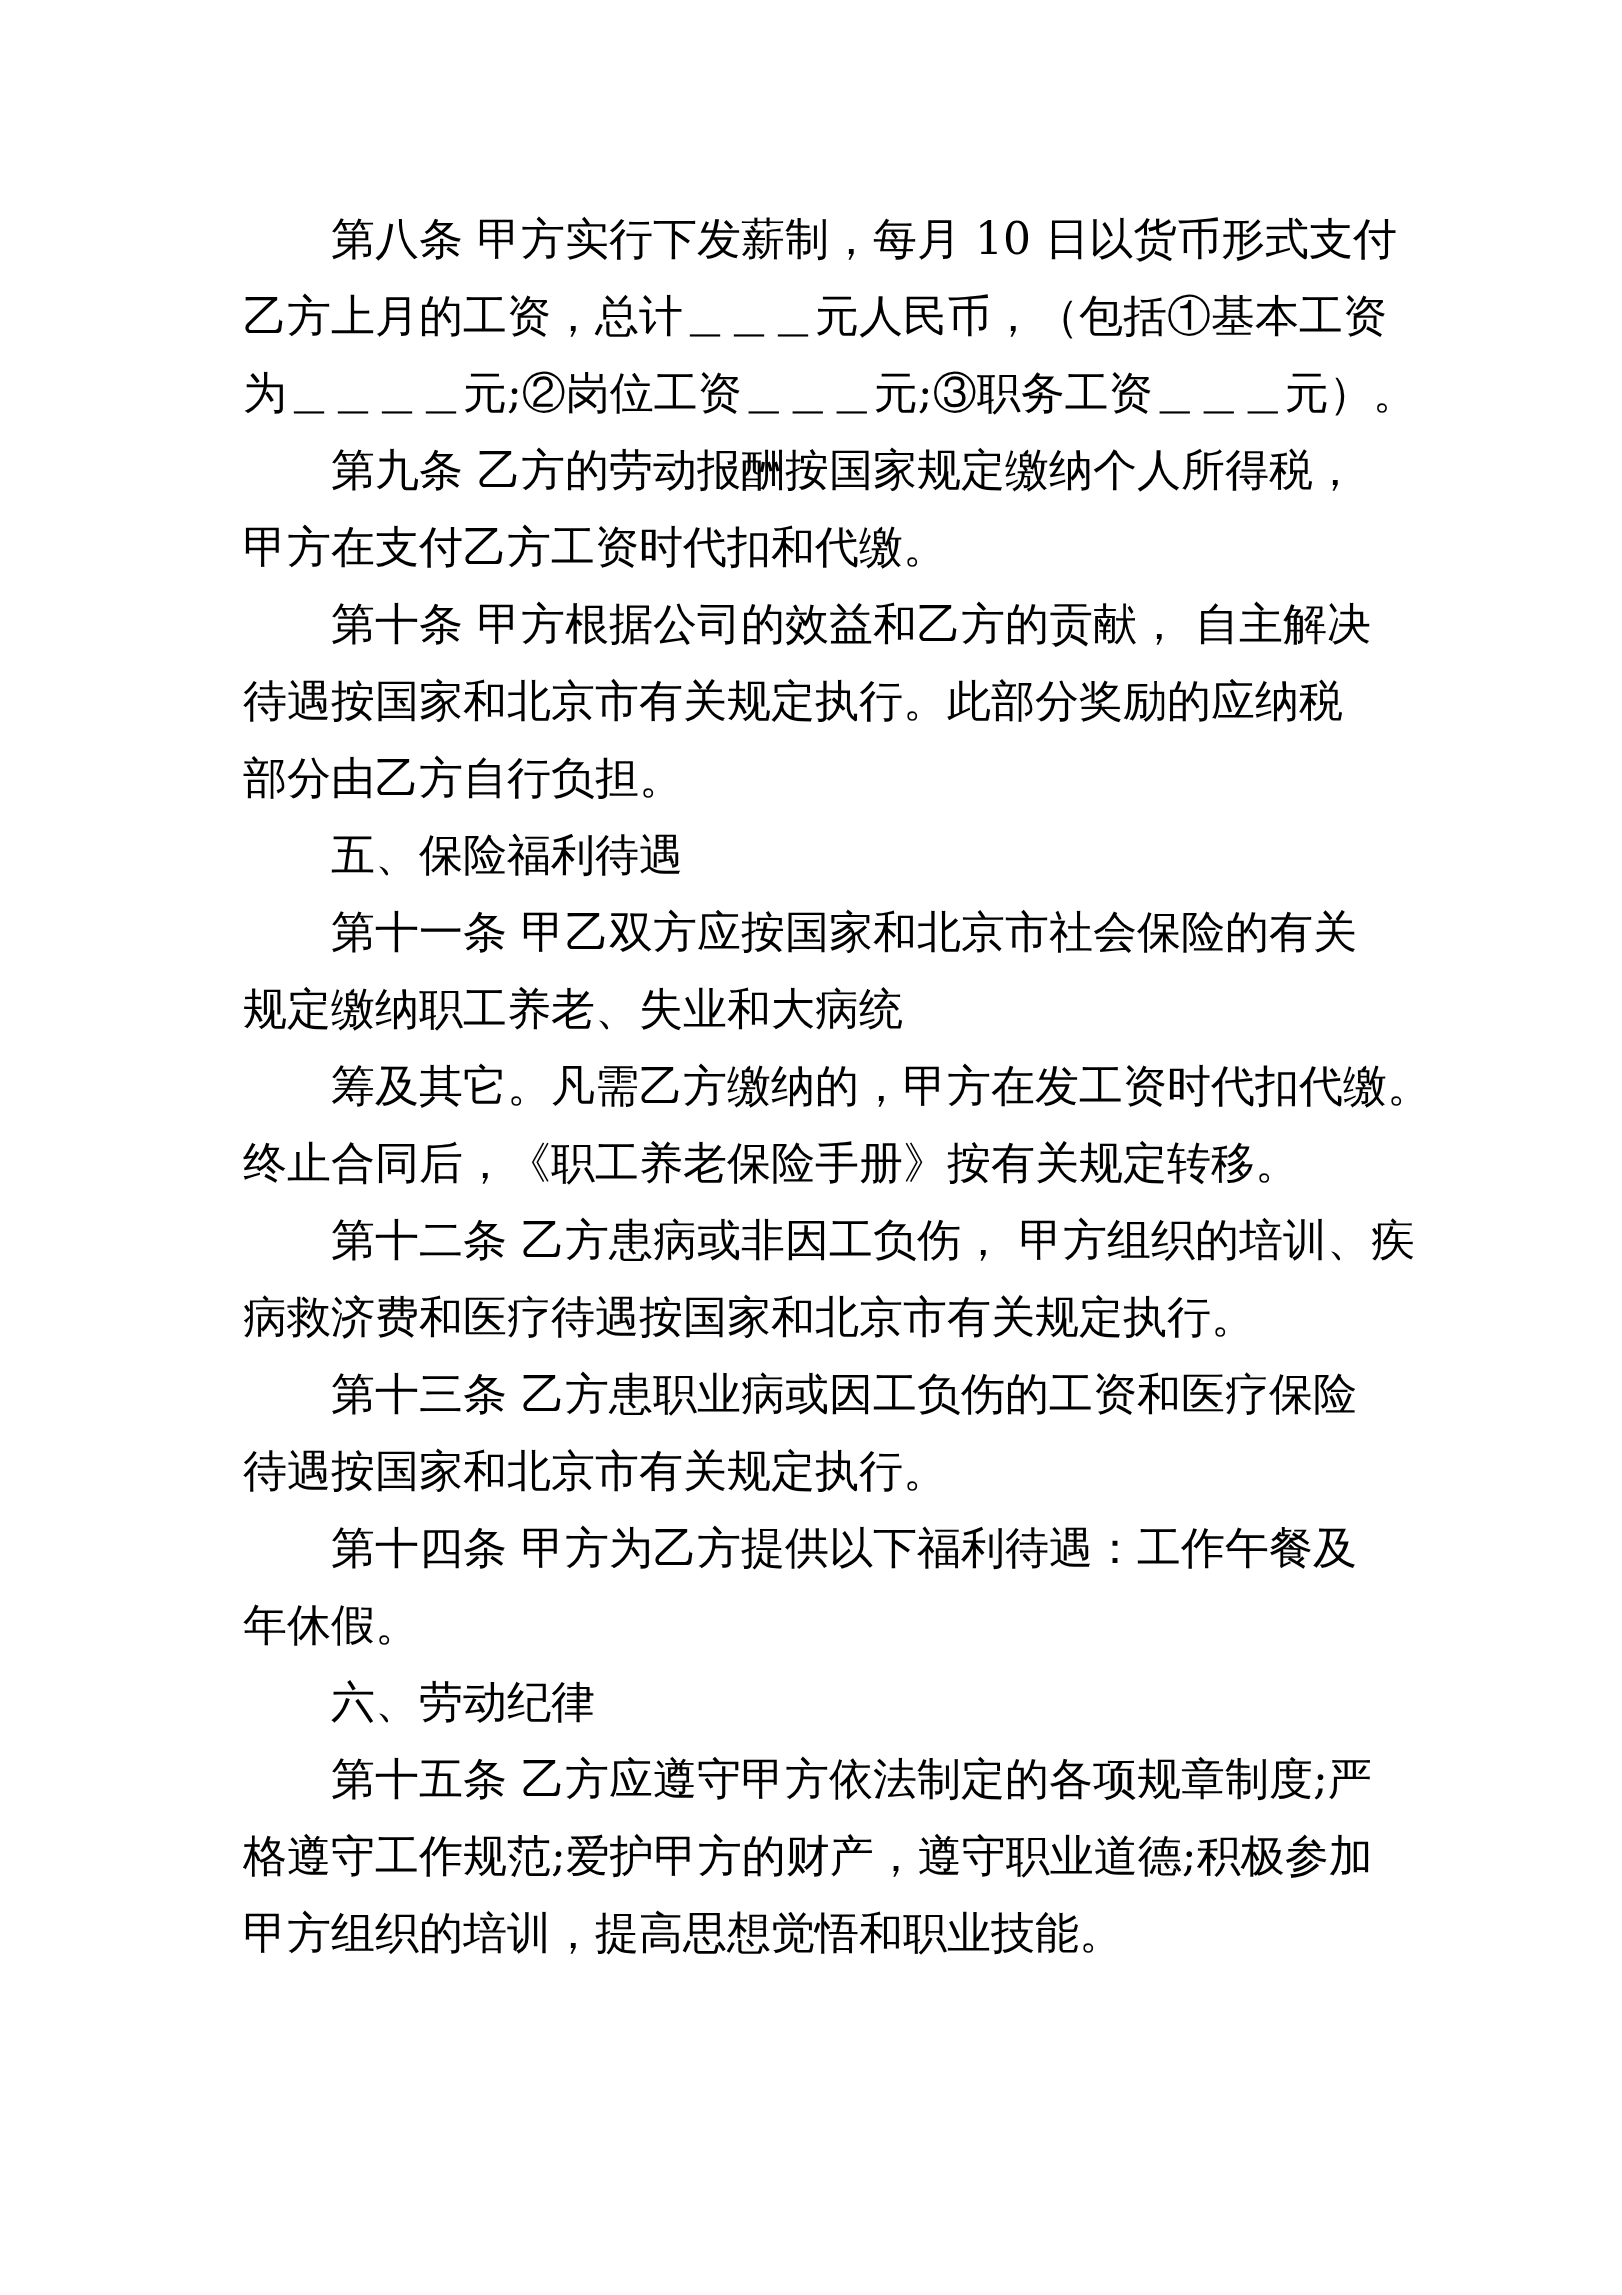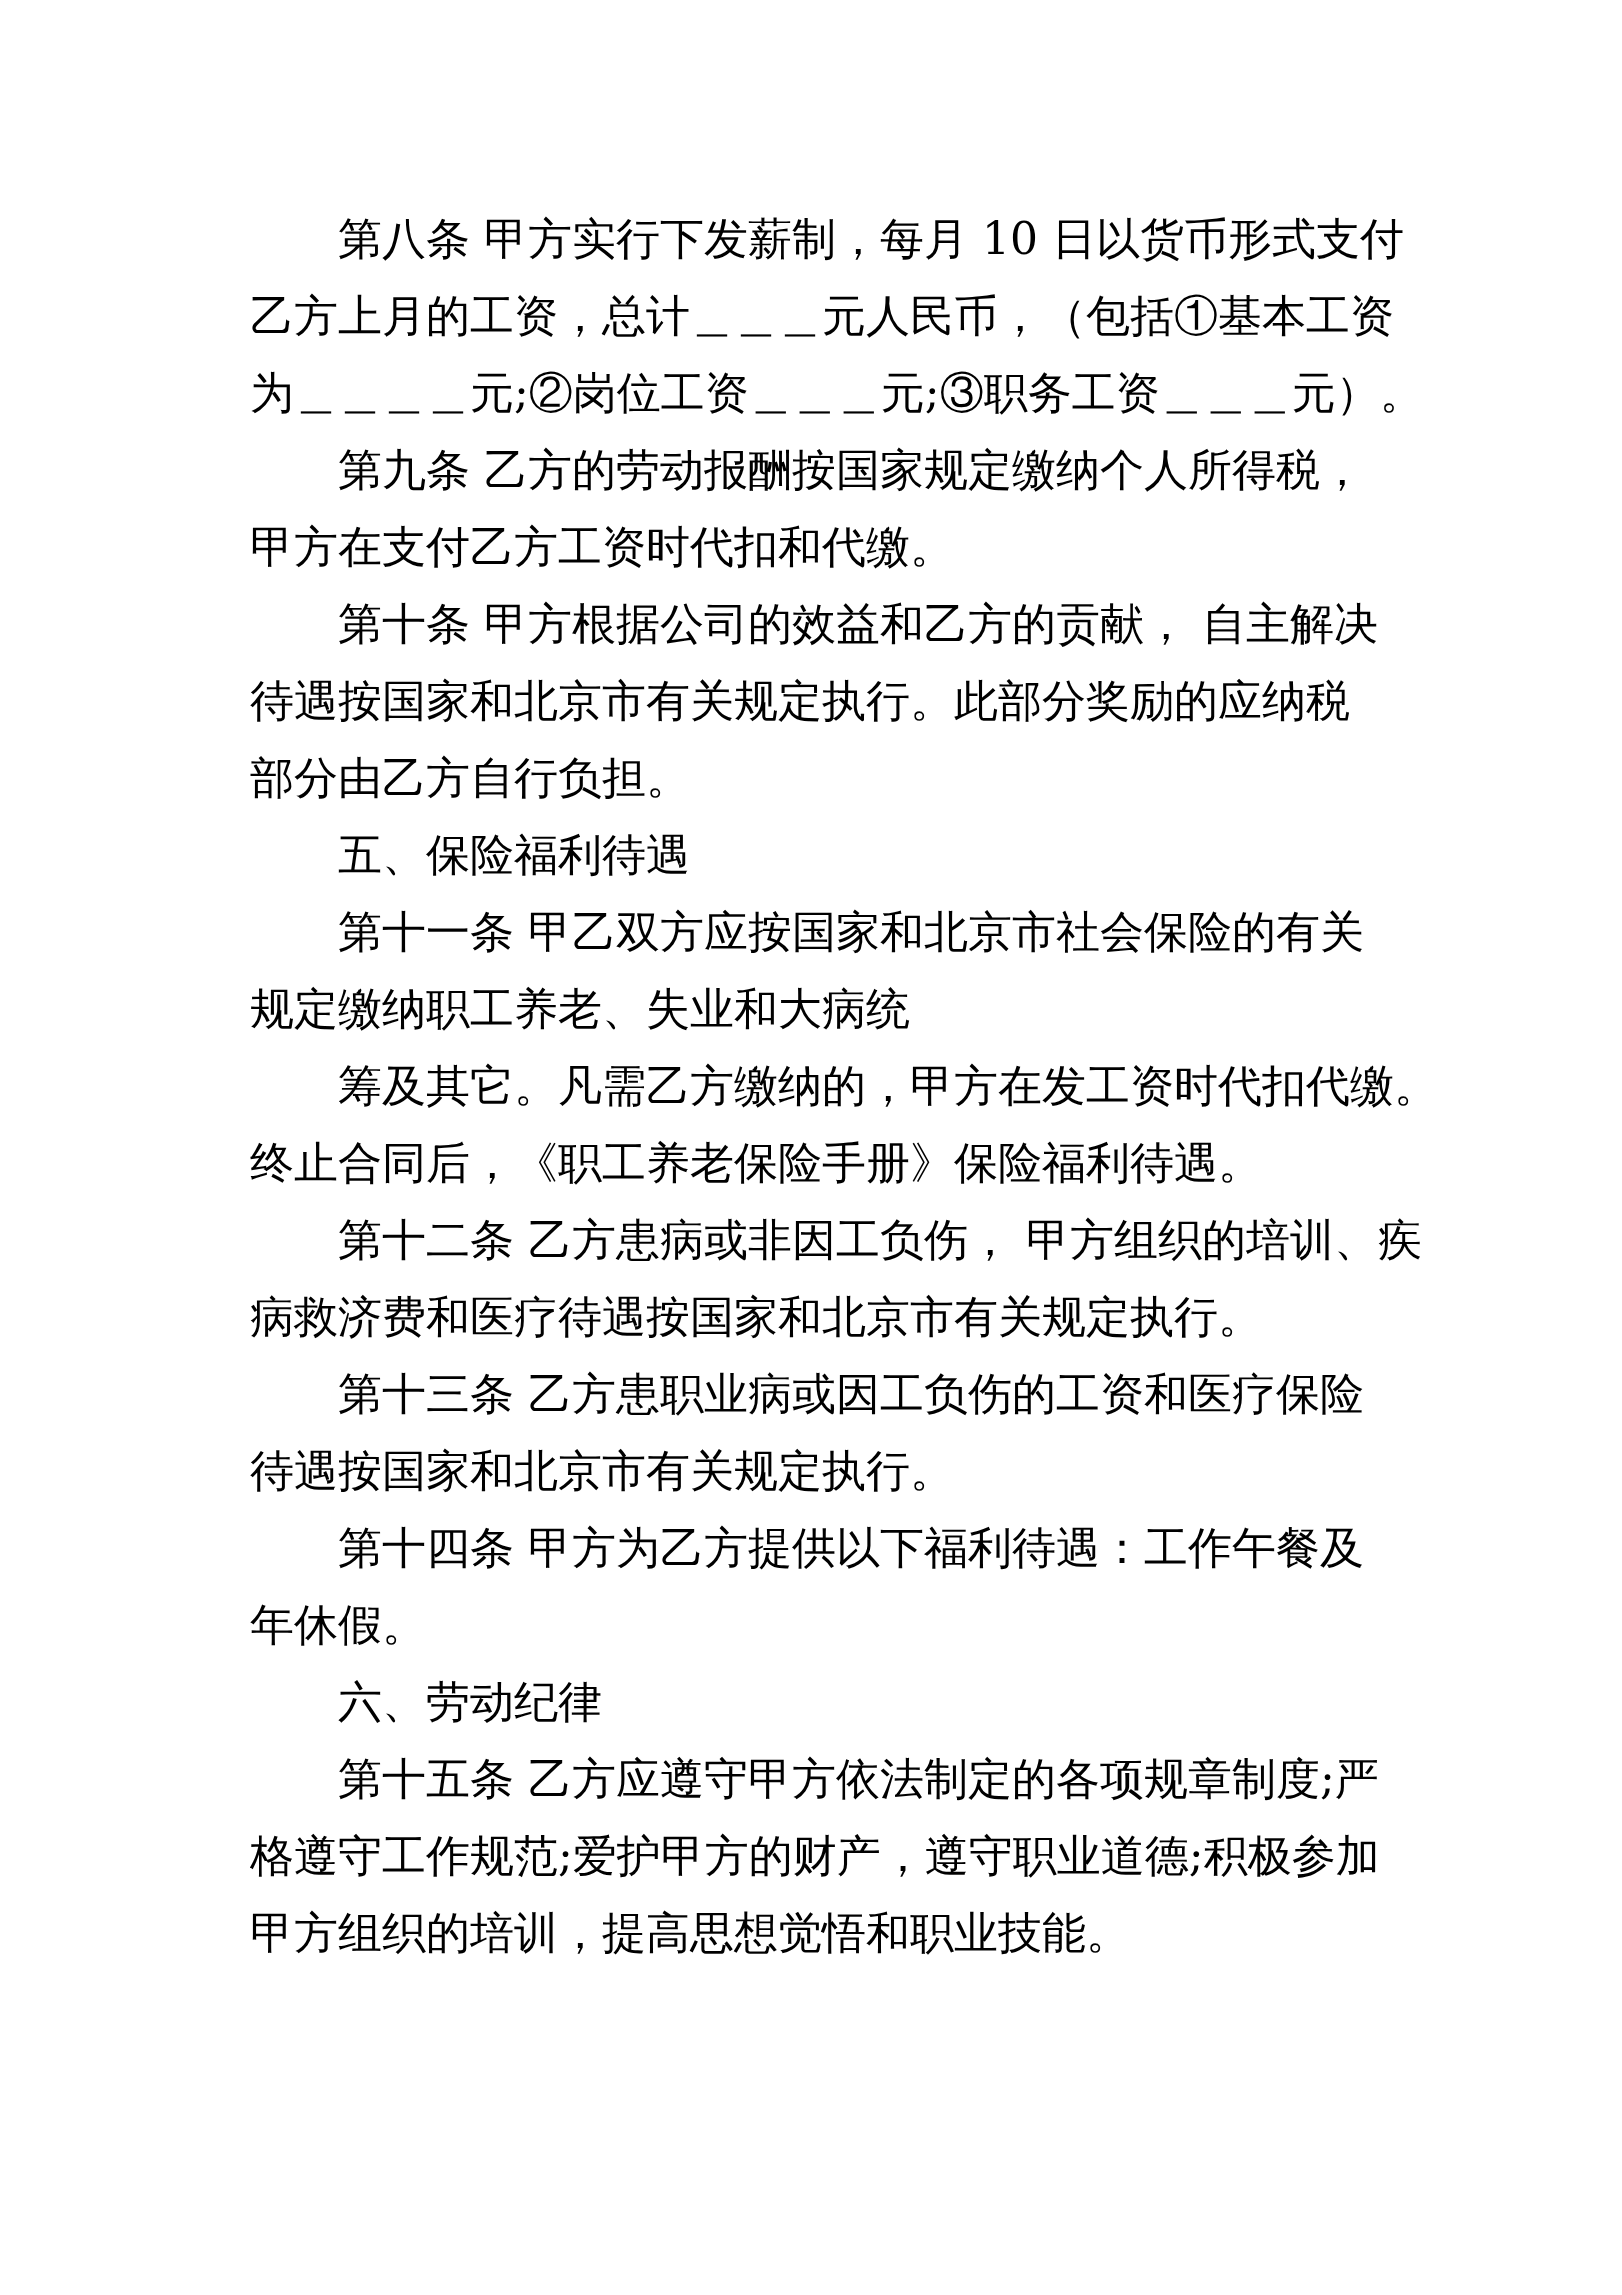--- a/index.html
+++ b/index.html
@@ -10,21 +10,21 @@
   .page {
     position: relative;
     width: 1623px;
     height: 2295px;
     background: #ffffff;
     overflow: hidden;
     font-family: "DejaVu Serif", "Liberation Serif", serif;
   }
   .text-block {
     position: absolute;
-    left: 250px;
+    left: 243px;
     top: 200px;
     width: 1223px;
   }
   .line {
     height: 77px;
     line-height: 77px;
     font-size: 44px;
     color: #000000;
     white-space: nowrap;
     letter-spacing: 0px;
@@ -43,21 +43,21 @@
       <div class="line">为＿＿＿＿元;②岗位工资＿＿＿元;③职务工资＿＿＿元）。</div>
       <div class="line indent">第九条 乙方的劳动报酬按国家规定缴纳个人所得税，</div>
       <div class="line">甲方在支付乙方工资时代扣和代缴。</div>
       <div class="line indent">第十条 甲方根据公司的效益和乙方的贡献， 自主解决</div>
       <div class="line">待遇按国家和北京市有关规定执行。此部分奖励的应纳税</div>
       <div class="line">部分由乙方自行负担。</div>
       <div class="line indent">五、保险福利待遇</div>
       <div class="line indent">第十一条 甲乙双方应按国家和北京市社会保险的有关</div>
       <div class="line">规定缴纳职工养老、失业和大病统</div>
       <div class="line indent">筹及其它。凡需乙方缴纳的，甲方在发工资时代扣代缴。</div>
-      <div class="line">终止合同后，《职工养老保险手册》保险福利待遇。</div>
+      <div class="line">终止合同后，《职工养老保险手册》按有关规定转移。</div>
       <div class="line indent">第十二条 乙方患病或非因工负伤， 甲方组织的培训、疾</div>
       <div class="line">病救济费和医疗待遇按国家和北京市有关规定执行。</div>
       <div class="line indent">第十三条 乙方患职业病或因工负伤的工资和医疗保险</div>
       <div class="line">待遇按国家和北京市有关规定执行。</div>
       <div class="line indent">第十四条 甲方为乙方提供以下福利待遇：工作午餐及</div>
       <div class="line">年休假。</div>
       <div class="line indent">六、劳动纪律</div>
       <div class="line indent">第十五条 乙方应遵守甲方依法制定的各项规章制度;严</div>
       <div class="line">格遵守工作规范;爱护甲方的财产，遵守职业道德;积极参加</div>
       <div class="line">甲方组织的培训，提高思想觉悟和职业技能。</div>

